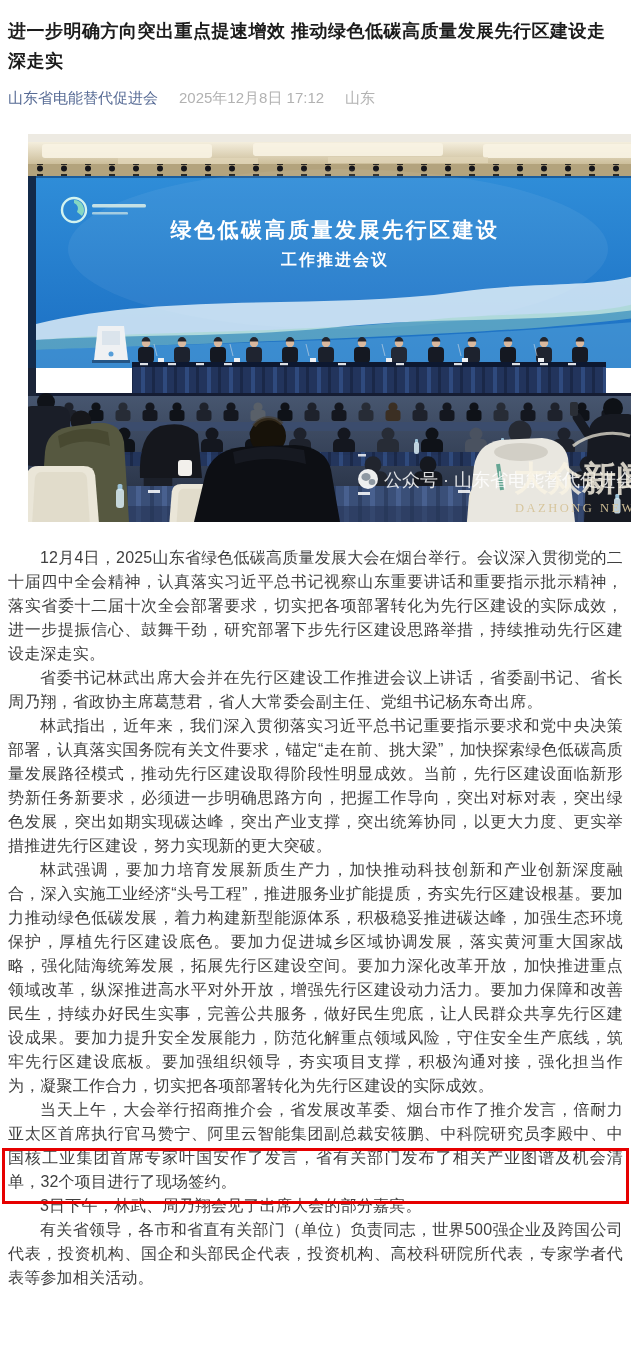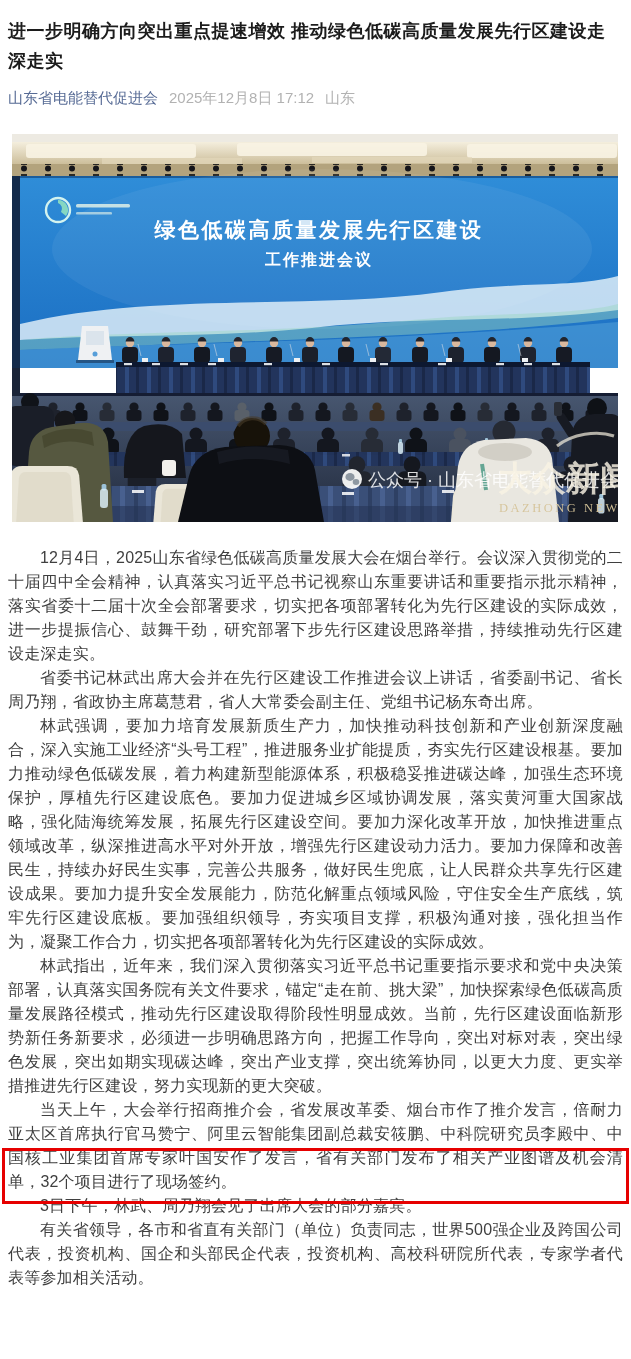--- a/index.html
+++ b/index.html
@@ -1,22 +1,22 @@
 <!DOCTYPE html>
 <html><head>
 <meta charset="utf-8">
 <style>
   html,body{margin:0;padding:0;background:#ffffff;}
   body{width:631px;font-family:"Liberation Sans","DejaVu Sans",sans-serif;}
   .page{position:relative;width:631px;height:1359px;background:#fff;overflow:hidden;}
   .title{margin:16px 8px 0;font-size:18px;line-height:30px;font-weight:700;color:#1c1c1c;letter-spacing:.5px;}
-  .byline{display:flex;align-items:baseline;gap:11px;margin:14px 8px 0;font-size:15px;line-height:16px;white-space:nowrap;}
+  .byline{display:flex;align-items:baseline;gap:21px;margin:14px 8px 0;font-size:15px;line-height:16px;white-space:nowrap;}
   .account{color:#576b95;text-decoration:none;cursor:pointer;}
   .meta{color:#b2b2b2;text-align:right;}
-  .photo{margin:28px 0 0 12px;width:600px;height:388px;position:relative;cursor:pointer;text-decoration:underline;}
+  .photo{margin:28px 0 0 28px;width:600px;height:388px;position:relative;cursor:pointer;text-decoration:underline;}
   .photo svg{display:block;}
   .body-text{margin:24px 8px 0;}
   .body-text p{margin:0;font-size:16px;line-height:24px;color:#3f3f3f;text-align:justify;text-indent:2em;letter-spacing:.2px;}
   .highlight-box{position:absolute;left:2px;top:1148px;width:627px;height:56px;border:3px solid #e60000;box-sizing:border-box;pointer-events:none;}
   .scr-title1{font-size:21px;font-weight:700;letter-spacing:2.5px;fill:#ffffff;}
   .scr-title2{font-size:16px;font-weight:700;letter-spacing:2px;fill:#ffffff;}
   .wm-text{font-size:18px;fill:#ffffff;opacity:.85;}
   .wm-cn{font-size:34px;font-weight:700;fill:#faf4e4;opacity:.82;}
   .wm-en{font-family:"Liberation Serif","DejaVu Serif",serif;font-size:12.5px;letter-spacing:2.5px;fill:#d6c49a;opacity:.95;}
 </style>
@@ -299,22 +299,22 @@
         <path d="M545,312 C560,300 585,296 602,302" stroke="#f7f1e0" stroke-width="3" fill="none" opacity=".7"></path>
         <text class="wm-cn" x="486" y="356">大众新闻</text>
         <text class="wm-en" x="487" y="378">DAZHONG NEWS</text>
       </g>
     </svg>
   </figure>
 
   <div class="body-text">
     <p>12月4日，2025山东省绿色低碳高质量发展大会在烟台举行。会议深入贯彻党的二十届四中全会精神，认真落实习近平总书记视察山东重要讲话和重要指示批示精神，落实省委十二届十次全会部署要求，切实把各项部署转化为先行区建设的实际成效，进一步提振信心、鼓舞干劲，研究部署下步先行区建设思路举措，持续推动先行区建设走深走实。</p>
     <p>省委书记林武出席大会并在先行区建设工作推进会议上讲话，省委副书记、省长周乃翔，省政协主席葛慧君，省人大常委会副主任、党组书记杨东奇出席。</p>
+    <p>林武指出，近年来，我们深入贯彻落实习近平总书记重要指示要求和党中央决策部署，认真落实国务院有关文件要求，锚定“走在前、挑大梁”，加快探索绿色低碳高质量发展路径模式，推动先行区建设取得阶段性明显成效。当前，先行区建设面临新形势新任务新要求，必须进一步明确思路方向，把握工作导向，突出对标对表，突出绿色发展，突出如期实现碳达峰，突出产业支撑，突出统筹协同，以更大力度、更实举措推进先行区建设，努力实现新的更大突破。</p>
     <p>林武强调，要加力培育发展新质生产力，加快推动科技创新和产业创新深度融合，深入实施工业经济“头号工程”，推进服务业扩能提质，夯实先行区建设根基。要加力推动绿色低碳发展，着力构建新型能源体系，积极稳妥推进碳达峰，加强生态环境保护，厚植先行区建设底色。要加力促进城乡区域协调发展，落实黄河重大国家战略，强化陆海统筹发展，拓展先行区建设空间。要加力深化改革开放，加快推进重点领域改革，纵深推进高水平对外开放，增强先行区建设动力活力。要加力保障和改善民生，持续办好民生实事，完善公共服务，做好民生兜底，让人民群众共享先行区建设成果。要加力提升安全发展能力，防范化解重点领域风险，守住安全生产底线，筑牢先行区建设底板。要加强组织领导，夯实项目支撑，积极沟通对接，强化担当作为，凝聚工作合力，切实把各项部署转化为先行区建设的实际成效。</p>
-    <p>林武指出，近年来，我们深入贯彻落实习近平总书记重要指示要求和党中央决策部署，认真落实国务院有关文件要求，锚定“走在前、挑大梁”，加快探索绿色低碳高质量发展路径模式，推动先行区建设取得阶段性明显成效。当前，先行区建设面临新形势新任务新要求，必须进一步明确思路方向，把握工作导向，突出对标对表，突出绿色发展，突出如期实现碳达峰，突出产业支撑，突出统筹协同，以更大力度、更实举措推进先行区建设，努力实现新的更大突破。</p>
     <p>当天上午，大会举行招商推介会，省发展改革委、烟台市作了推介发言，倍耐力亚太区首席执行官马赞宁、阿里云智能集团副总裁安筱鹏、中科院研究员李殿中、中国核工业集团首席专家叶国安作了发言，省有关部门发布了相关产业图谱及机会清单，32个项目进行了现场签约。</p>
     <p>3日下午，林武、周乃翔会见了出席大会的部分嘉宾。</p>
     <p>有关省领导，各市和省直有关部门（单位）负责同志，世界500强企业及跨国公司代表，投资机构、国企和头部民企代表，投资机构、高校科研院所代表，专家学者代表等参加相关活动。</p>
   </div>
 
   <div class="highlight-box"></div>
 
 </div>
 
 </body></html>

